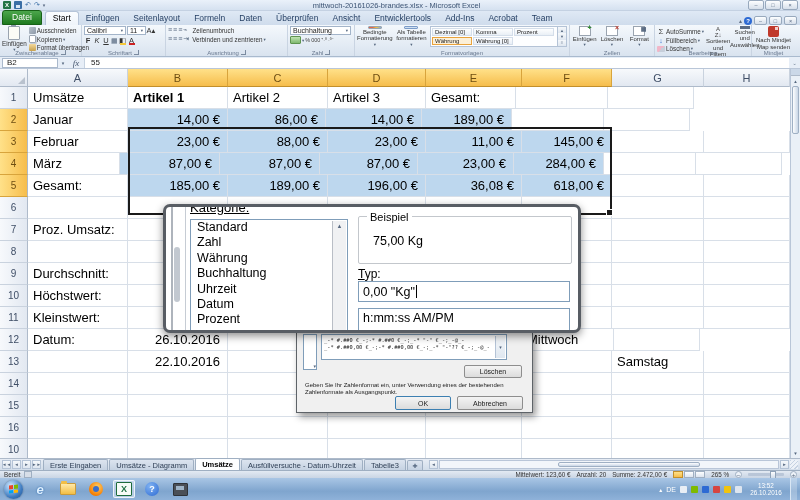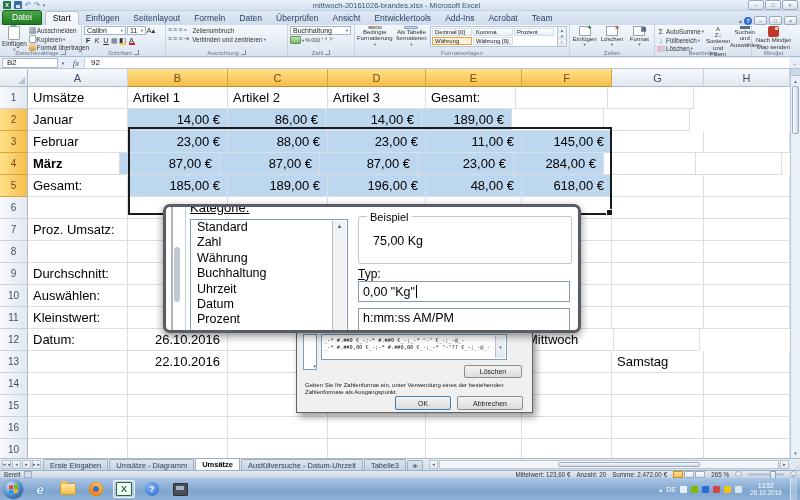--- a/index.html
+++ b/index.html
@@ -451,41 +451,41 @@
       <div class="glabel">
           <span>Mindjet</span>
         </div>
     </div>
   </div>
 
   <div class="fbar">
     <span class="namebox">B2</span>
     <span class="nbdrop">▾</span>
     <span class="fx">fx</span>
-    <span class="fcontent">92</span>
+    <span class="fcontent">55</span>
     <span class="fexpand">⌄</span>
   </div>
 
   <div class="sheet">
     <div class="colheaders" id="col-headers">
         <div class="corner"></div>
         <div class="ch" style="width: 100px;">A</div>
         <div class="ch sel" style="width: 100px;">B</div>
         <div class="ch sel" style="width: 100px;">C</div>
         <div class="ch sel" style="width: 98px;">D</div>
         <div class="ch sel" style="width: 96px;">E</div>
         <div class="ch sel" style="width: 90px;">F</div>
         <div class="ch" style="width: 92px;">G</div>
         <div class="ch" style="width: 86px;">H</div>
       </div>
     <div class="gridrows" id="grid-rows">
       <div class="grow">
           <div class="rh">1</div>
           <div class="cell" style="width: 100px;">Umsätze</div>
-          <div class="cell" style="width: 100px;">Artikel 1</div>
+          <div class="cell" style="width: 100px; font-weight: bold;">Artikel 1</div>
           <div class="cell" style="width: 100px;">Artikel 2</div>
           <div class="cell" style="width: 98px;">Artikel 3</div>
           <div class="cell" style="width: 90px;">Gesamt:</div>
           <div class="cell" style="width: 92px;"></div>
           <div class="cell" style="width: 86px;"></div>
         </div>
         <div class="grow">
           <div class="rh sel">2</div>
           <div class="cell" style="width: 100px;">Januar</div>
           <div class="cell blue num" style="width: 100px;">14,00 €</div>
@@ -501,36 +501,36 @@
           <div class="cell blue num" style="width: 100px;">23,00 €</div>
           <div class="cell blue num" style="width: 100px;">88,00 €</div>
           <div class="cell blue num" style="width: 98px;">23,00 €</div>
           <div class="cell blue num" style="width: 96px;">11,00 €</div>
           <div class="cell blue num" style="width: 90px;">145,00 €</div>
           <div class="cell" style="width: 92px;"></div>
           <div class="cell" style="width: 86px;"></div>
         </div>
         <div class="grow">
           <div class="rh sel">4</div>
-          <div class="cell" style="width: 92px; font-weight: bold;">März</div>
+          <div class="cell" style="width: 92px;">März</div>
           <div class="cell blue num" style="width: 100px;">87,00 €</div>
           <div class="cell blue num" style="width: 100px;">87,00 €</div>
           <div class="cell blue num" style="width: 98px;">87,00 €</div>
           <div class="cell blue num" style="width: 96px;">23,00 €</div>
           <div class="cell blue num" style="width: 90px;">284,00 €</div>
           <div class="cell" style="width: 92px;"></div>
           <div class="cell" style="width: 86px;"></div>
         </div>
         <div class="grow">
           <div class="rh sel">5</div>
           <div class="cell" style="width: 100px;">Gesamt:</div>
           <div class="cell blue num" style="width: 100px;">185,00 €</div>
           <div class="cell blue num" style="width: 100px;">189,00 €</div>
           <div class="cell blue num" style="width: 98px;">196,00 €</div>
-          <div class="cell blue num" style="width: 96px;">48,00 €</div>
+          <div class="cell blue num" style="width: 96px;">36,08 €</div>
           <div class="cell blue num" style="width: 90px;">618,00 €</div>
           <div class="cell" style="width: 92px;"></div>
           <div class="cell" style="width: 86px;"></div>
         </div>
         <div class="grow">
           <div class="rh">6</div>
           <div class="cell" style="width: 100px;"></div>
           <div class="cell" style="width: 100px;"></div>
           <div class="cell" style="width: 100px;"></div>
           <div class="cell" style="width: 98px;"></div>
@@ -567,21 +567,21 @@
           <div class="cell" style="width: 100px;"></div>
           <div class="cell" style="width: 100px;"></div>
           <div class="cell" style="width: 98px;"></div>
           <div class="cell" style="width: 96px;"></div>
           <div class="cell" style="width: 90px;"></div>
           <div class="cell" style="width: 92px;"></div>
           <div class="cell" style="width: 86px;"></div>
         </div>
         <div class="grow">
           <div class="rh">10</div>
-          <div class="cell" style="width: 100px;">Auswählen:</div>
+          <div class="cell" style="width: 100px;">Höchstwert:</div>
           <div class="cell" style="width: 100px;"></div>
           <div class="cell" style="width: 100px;"></div>
           <div class="cell" style="width: 98px;"></div>
           <div class="cell" style="width: 96px;"></div>
           <div class="cell" style="width: 90px;"></div>
           <div class="cell" style="width: 92px;"></div>
           <div class="cell" style="width: 86px;"></div>
         </div>
         <div class="grow">
           <div class="rh">11</div>

